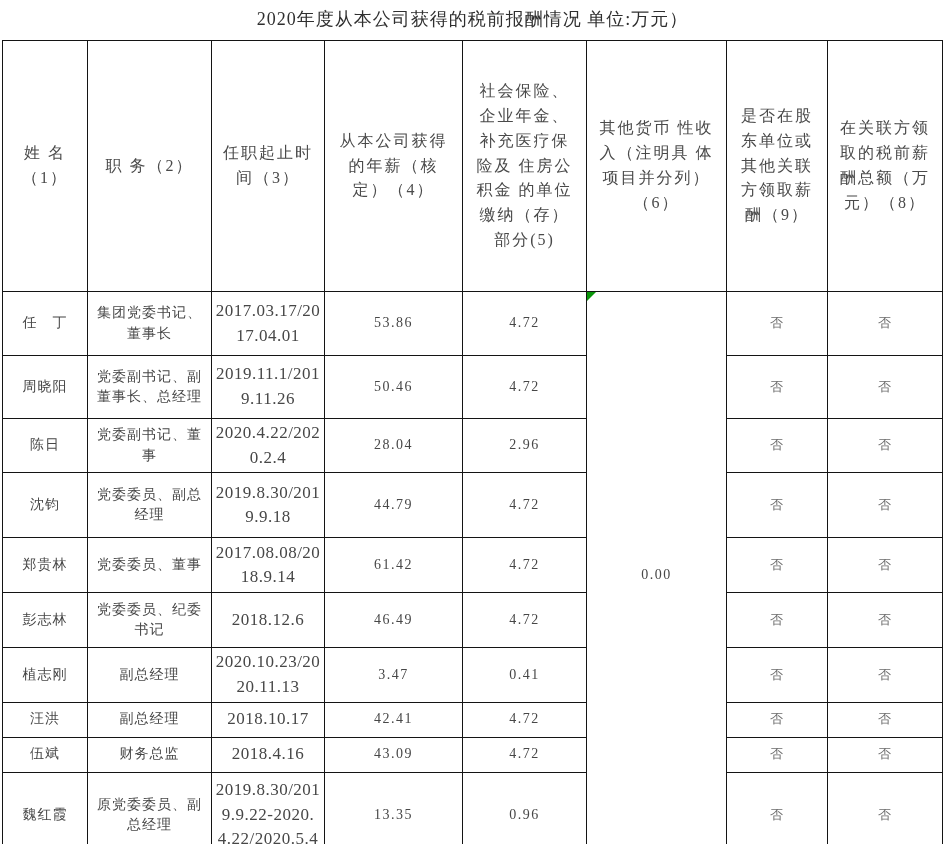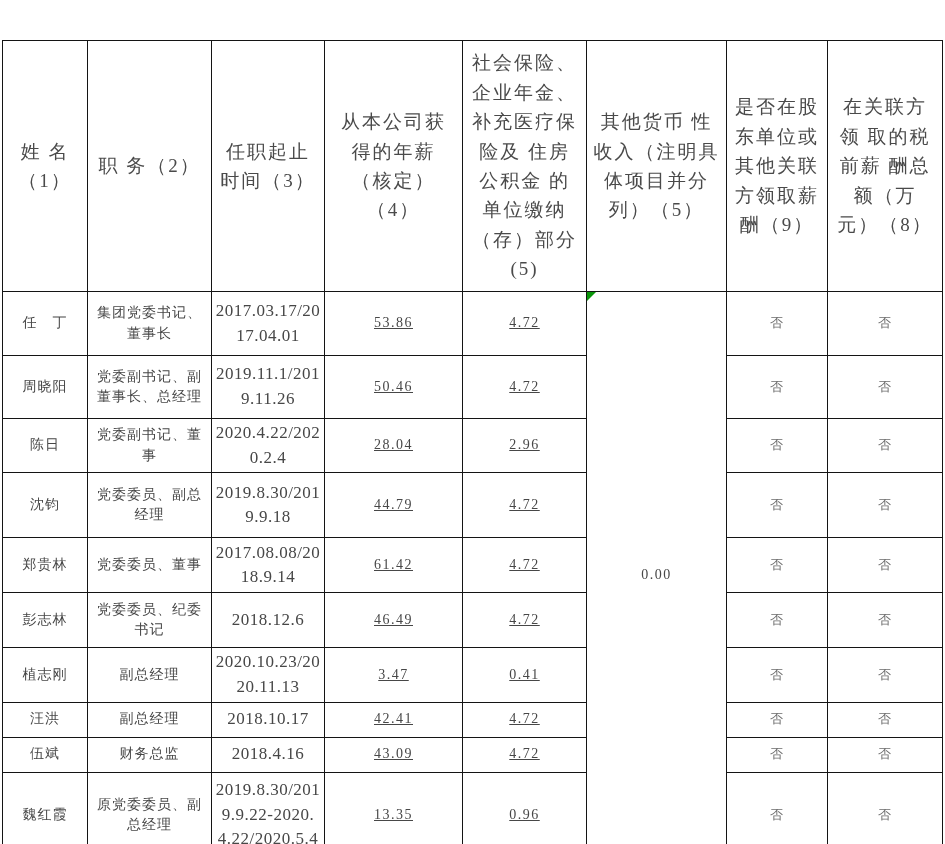--- a/index.html
+++ b/index.html
@@ -13,25 +13,25 @@
   }
   table.report {
     position:absolute; top:40px; left:2px; width:941px;
     border-collapse:collapse; table-layout:fixed; background:#ffffff;
   }
   th, td {
     border:1px solid #141414; text-align:center; vertical-align:middle;
     padding:2px 6px; overflow:hidden; font-weight:normal; box-sizing:border-box;
   }
   thead tr { height:251px; }
-  th { font-size:19px; letter-spacing:2px; line-height:1.55; color:#4a4a4a; }
+  th { font-size:16px; letter-spacing:2px; line-height:1.55; color:#4a4a4a; }
   th.c5 { padding:2px 8px; }
   tbody td { font-size:14px; letter-spacing:1px; line-height:1.45; color:#474747; }
   td.term { word-break:break-all; letter-spacing:0.5px; font-size:17px; padding:2px 3px; }
-  td.num { letter-spacing:1.5px;text-decoration:underline; }
+  td.num { letter-spacing:1.5px; }
   td.no  { font-size:13px; color:#6d6d6d; }
   td.merged { position:relative; font-size:14px; letter-spacing:1.5px; }
   .corner {
     position:absolute; top:0; left:0; width:0; height:0;
     border-top:9px solid #0a960a; border-right:9px solid transparent;
   }
   tbody tr:nth-child(1){height:64px}
   tbody tr:nth-child(2){height:63px}
   tbody tr:nth-child(3){height:52px}
   tbody tr:nth-child(4){height:65px}
@@ -39,40 +39,41 @@
   tbody tr:nth-child(6){height:55px}
   tbody tr:nth-child(7){height:40px}
   tbody tr:nth-child(8){height:35px}
   tbody tr:nth-child(9){height:35px}
   tbody tr:nth-child(10){height:86px}
 </style>
 </head>
 <body>
 
 <div class="page">
+  <div class="title">2020年度从本公司获得的税前报酬情况 单位:万元）</div>
 
   <table class="report">
     <colgroup>
       <col style="width:85px">
         <col style="width:124px">
         <col style="width:113px">
         <col style="width:138px">
       <col style="width:124px">
         <col style="width:140px">
         <col style="width:101px">
         <col style="width:115px">
     </colgroup>
     <thead>
       <tr>
         <th>姓 名（1）</th>
         <th>职 务（2）</th>
         <th>任职起止时间（3）</th>
         <th>从本公司获得的年薪（核定）（4）</th>
         <th class="c5">社会保险、企业年金、补充医疗保险及 住房公积金 的单位缴纳（存）部分(5)</th>
-        <th>其他货币 性收入（注明具 体项目并分列）（5）</th>
+        <th>其他货币 性收入（注明具 体项目并分列）（6）</th>
         <th>是否在股东单位或其他关联方领取薪酬（9）</th>
         <th>在关联方领 取的税前薪 酬总额（万元）（8）</th>
       </tr>
     </thead>
     <tbody>
       <tr>
         <td>任　丁</td>
         <td>集团党委书记、董事长</td>
         <td class="term">2017.03.17/2017.04.01</td>
         <td class="num">53.86</td>

